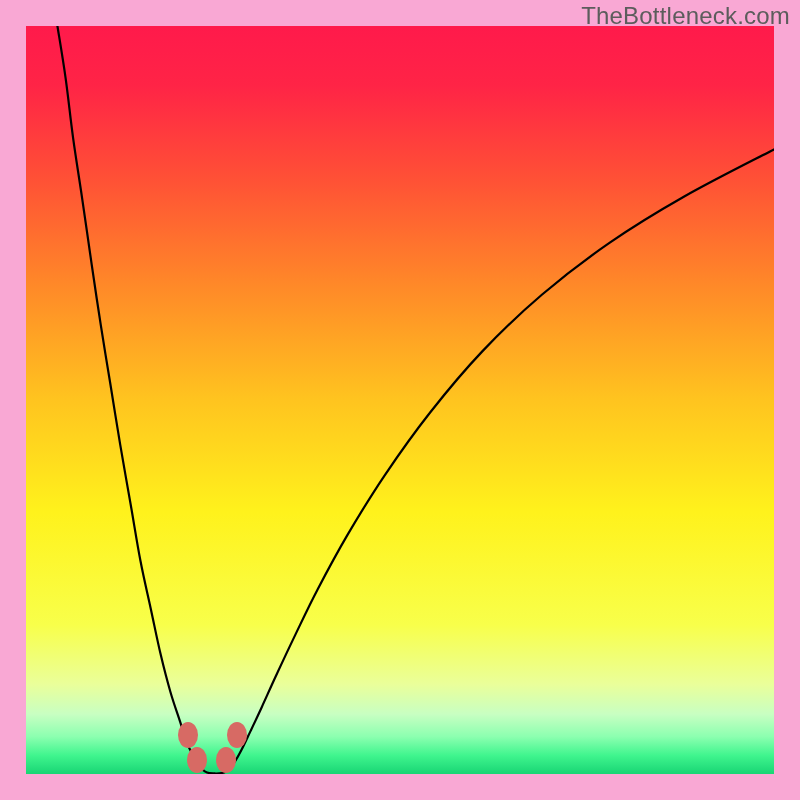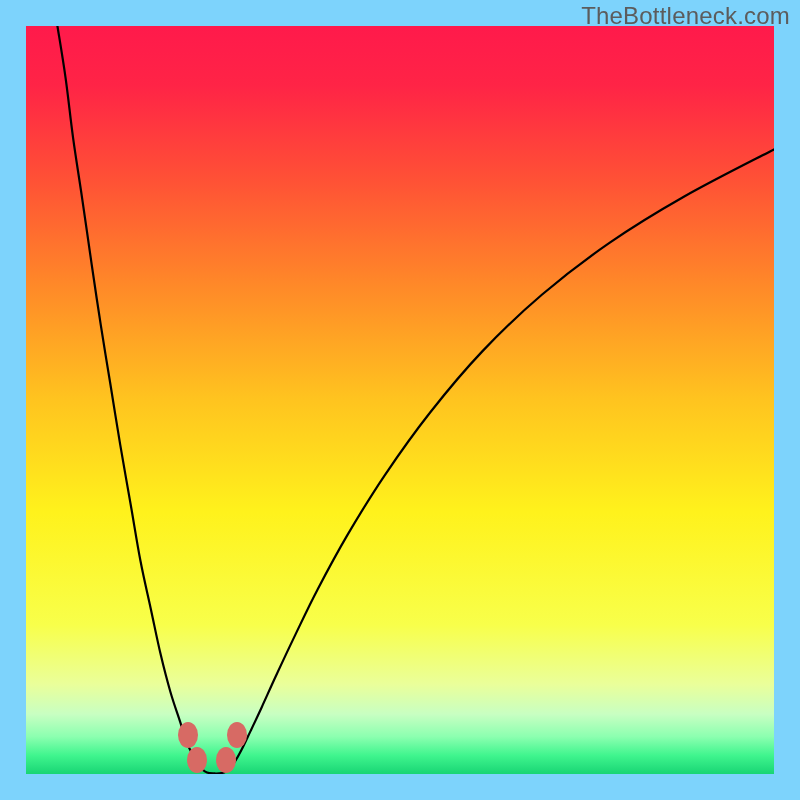--- a/index.html
+++ b/index.html
@@ -8,21 +8,21 @@
     width: 800px;
     height: 800px;
     overflow: hidden;
     background: #000000;
     font-family: Arial, Helvetica, sans-serif;
   }
   .stage {
     position: relative;
     width: 800px;
     height: 800px;
-    background: #7dd3fc;
+    background: #f9a8d4;
   }
   .plot-area {
     position: absolute;
     left: 26px;
     top: 26px;
     width: 748px;
     height: 748px;
     overflow: hidden;
   }
   .gradient-bg {

